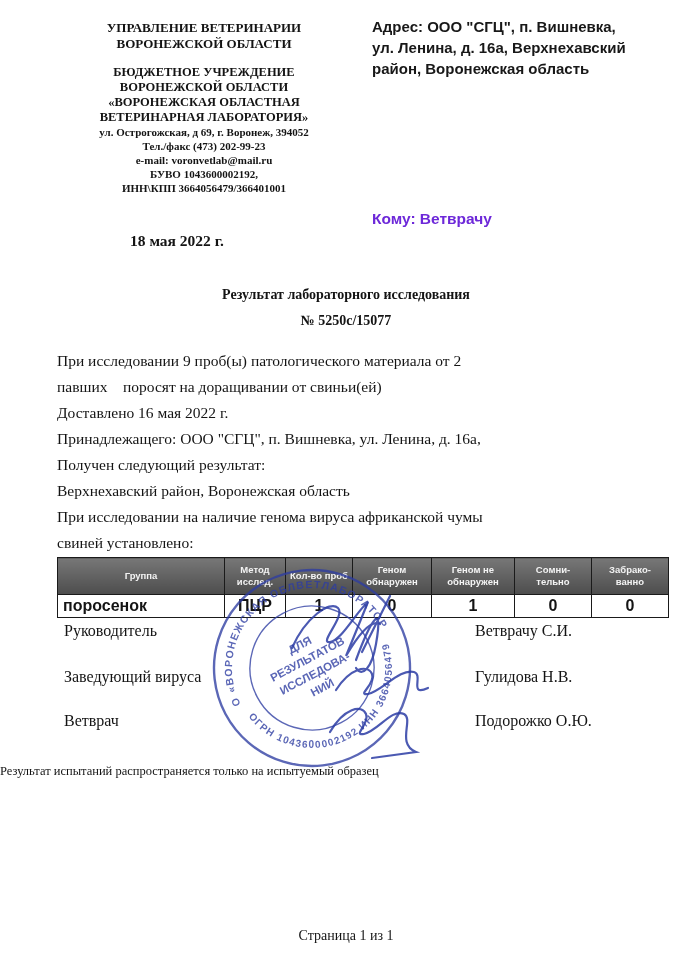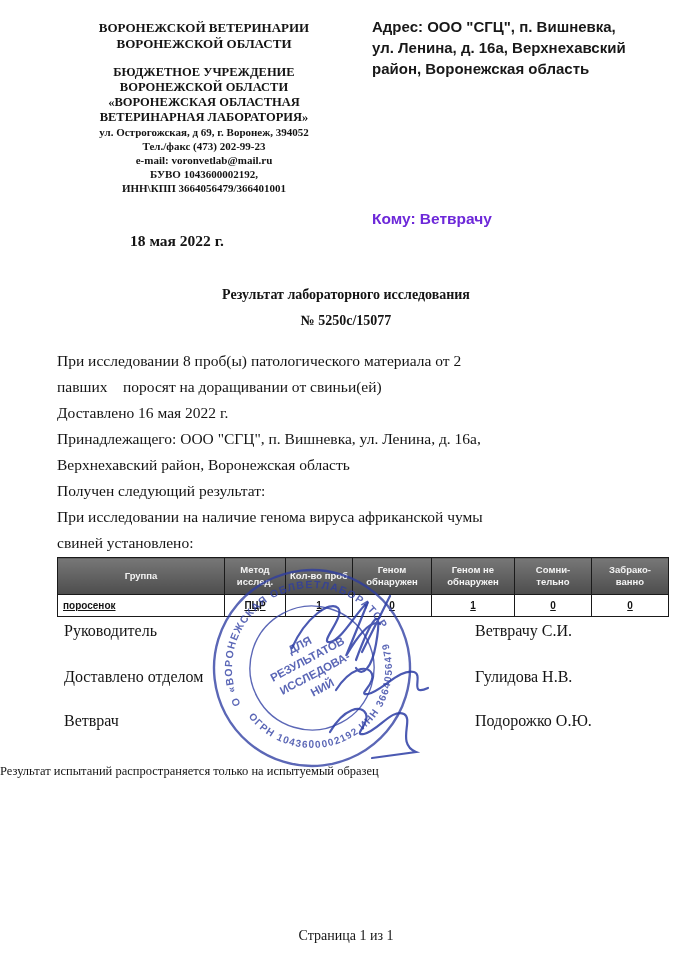--- a/index.html
+++ b/index.html
@@ -57,21 +57,21 @@
     border:1px solid #1a1a1a;
     padding:2px 3px;
   }
   .res-table th{
     background:linear-gradient(#777777,#4d4d4d);
     color:#f3f3f3;font-size:9.5px;font-weight:bold;
     text-align:center;vertical-align:middle;
     white-space:pre-line;line-height:12px;height:32px;
   }
   .res-table td{
-    font-size:10px;font-weight:bold;text-align:center;height:17px;text-decoration:underline;
+    font-size:16px;font-weight:bold;text-align:center;height:17px;
   }
   .res-table td.first{text-align:left;padding-left:5px;}
   .c0{width:160px;}.c1{width:54px;}.c2{width:60px;}
   .c3{width:72px;}.c4{width:76px;}.c5{width:70px;}.c6{width:70px;}
   
   .sig-row{position:absolute;left:0;width:692px;font-size:16px;}
   .sig-row .role{position:absolute;left:64px;}
   .sig-row .name{position:absolute;left:475px;}
   .sig-1{top:622px;}
   .sig-2{top:668px;}
@@ -90,21 +90,21 @@
     position:absolute;left:0;top:0;width:692px;height:968px;
     pointer-events:none;z-index:5;
   }
 </style>
 </head>
 <body>
 
 <div class="page">
 
   <div class="hdr-left">
-    <div class="t1">ВОРОНЕЖСКОЙ ВЕТЕРИНАРИИ</div>
+    <div class="t1">УПРАВЛЕНИЕ ВЕТЕРИНАРИИ</div>
     <div class="t1">ВОРОНЕЖСКОЙ ОБЛАСТИ</div>
     <div class="gap"></div>
     <div class="t2">БЮДЖЕТНОЕ УЧРЕЖДЕНИЕ</div>
     <div class="t2">ВОРОНЕЖСКОЙ ОБЛАСТИ</div>
     <div class="t2">«ВОРОНЕЖСКАЯ ОБЛАСТНАЯ</div>
     <div class="t2">ВЕТЕРИНАРНАЯ ЛАБОРАТОРИЯ»</div>
     <div class="t3">ул. Острогожская, д 69, г. Воронеж, 394052</div>
     <div class="t3">Тел./факс  (473) 202-99-23</div>
     <div class="t3">e-mail: voronvetlab@mail.ru</div>
     <div class="t3">БУВО 1043600002192,</div>
@@ -118,26 +118,26 @@
     <div>район, Воронежская область</div>
   </div>
   <div class="to-line">Кому: Ветврачу</div>
 
   <div class="title">
     <div>Результат лабораторного исследования</div>
     <div>№ 5250с/15077</div>
   </div>
 
   <div class="body-text">
-    <div class="bl">При исследовании 8 проб(ы) патологического материала от 2</div>
+    <div class="bl">При исследовании 9 проб(ы) патологического материала от 2</div>
     <div class="bl">павших    поросят на доращивании от свиньи(ей)</div>
     <div class="bl">Доставлено 16 мая 2022 г.</div>
     <div class="bl">Принадлежащего: ООО "СГЦ", п. Вишневка, ул. Ленина, д. 16а,</div>
+    <div class="bl">Получен следующий результат:</div>
     <div class="bl">Верхнехавский район, Воронежская область</div>
-    <div class="bl">Получен следующий результат:</div>
     <div class="bl">При исследовании на наличие генома вируса африканской чумы</div>
     <div class="bl">свиней установлено:</div>
   </div>
 
   <table class="res-table">
     <thead>
       <tr>
         <th class="c0">Группа</th>
         <th class="c1">Метод
 исслед.</th>
@@ -163,21 +163,21 @@
         <td>0</td>
       </tr>
     </tbody>
   </table>
 
   <div class="sig-row sig-1">
     <span class="role">Руководитель</span>
     <span class="name">Ветврачу С.И.</span>
   </div>
   <div class="sig-row sig-2">
-    <span class="role">Доставлено отделом</span>
+    <span class="role">Заведующий вируса</span>
     <span class="name">Гулидова Н.В.</span>
   </div>
   <div class="sig-row sig-3">
     <span class="role">Ветврач</span>
     <span class="name">Подорожко О.Ю.</span>
   </div>
 
   <div class="note">Результат испытаний распространяется только на испытуемый образец</div>
   <div class="pageno">Страница 1 из 1</div>
 

